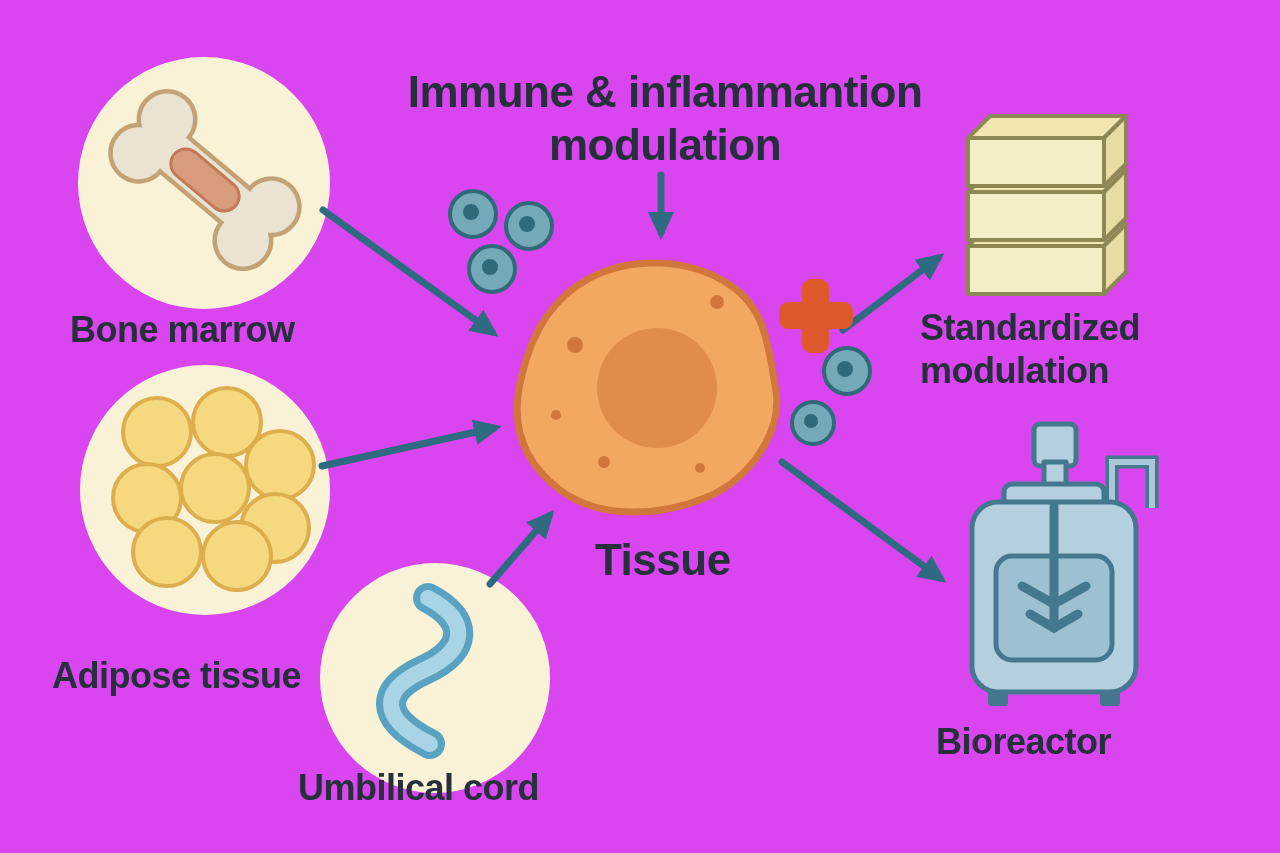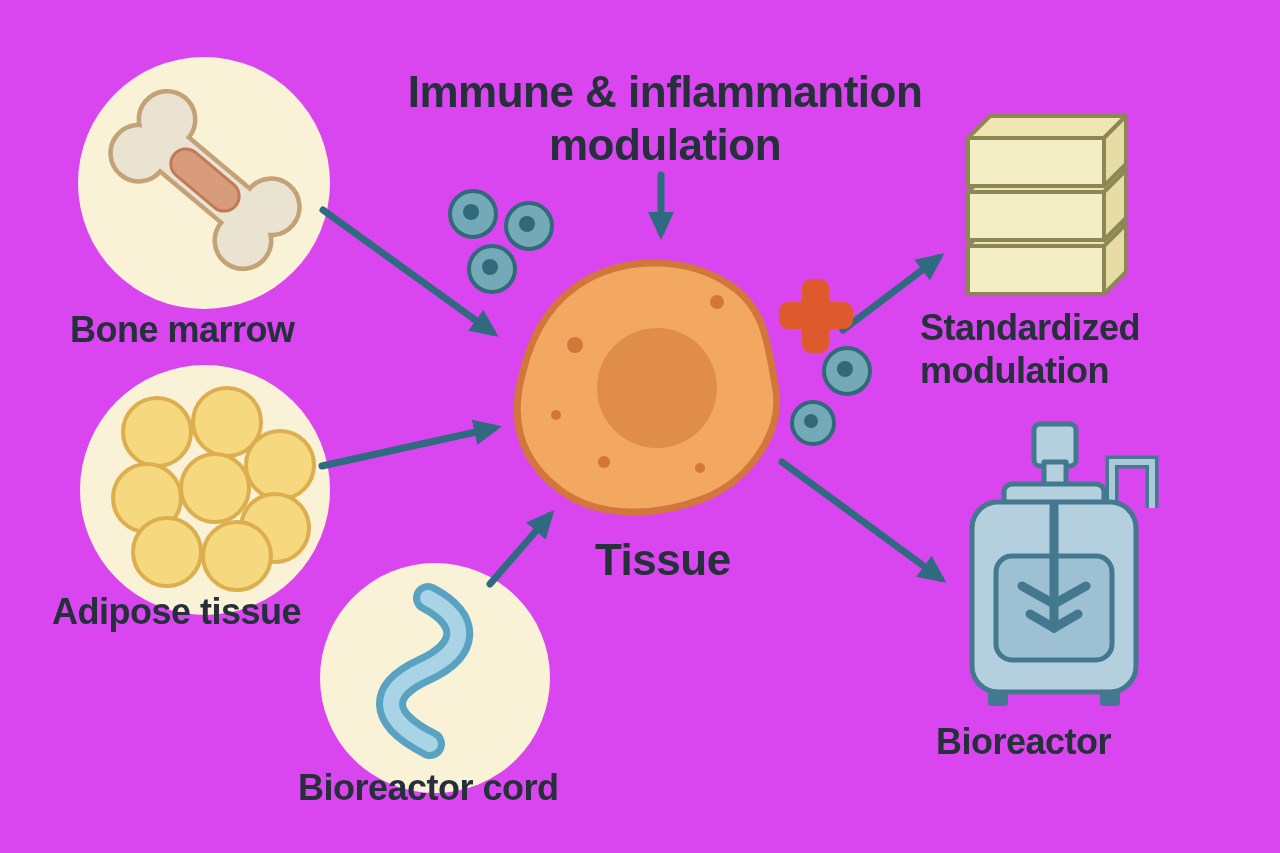--- a/index.html
+++ b/index.html
@@ -170,23 +170,23 @@
     </g>
   </svg>
 
   <div class="label title center two-line" style="left:398px;top:66px;width:534px;">
     <div>Immune &amp; inflammantion</div>
     <div>modulation</div>
   </div>
 
   <div class="label" style="left:70px;top:308px;">Bone marrow</div>
 
-  <div class="label" style="left:52px;top:590px;">Adipose tissue</div>
+  <div class="label" style="left:52px;top:654px;">Adipose tissue</div>
 
-  <div class="label" style="left:298px;top:766px;">Bioreactor cord</div>
+  <div class="label" style="left:298px;top:766px;">Umbilical cord</div>
 
   <div class="label title two-line" style="left:583px;top:534px;margin-left:12px;">
     <div>Tissue</div>
   </div>
 
   <div class="label two-line" style="left:920px;top:306px;">
     <div>Standardized</div>
     <div>modulation</div>
   </div>
 

